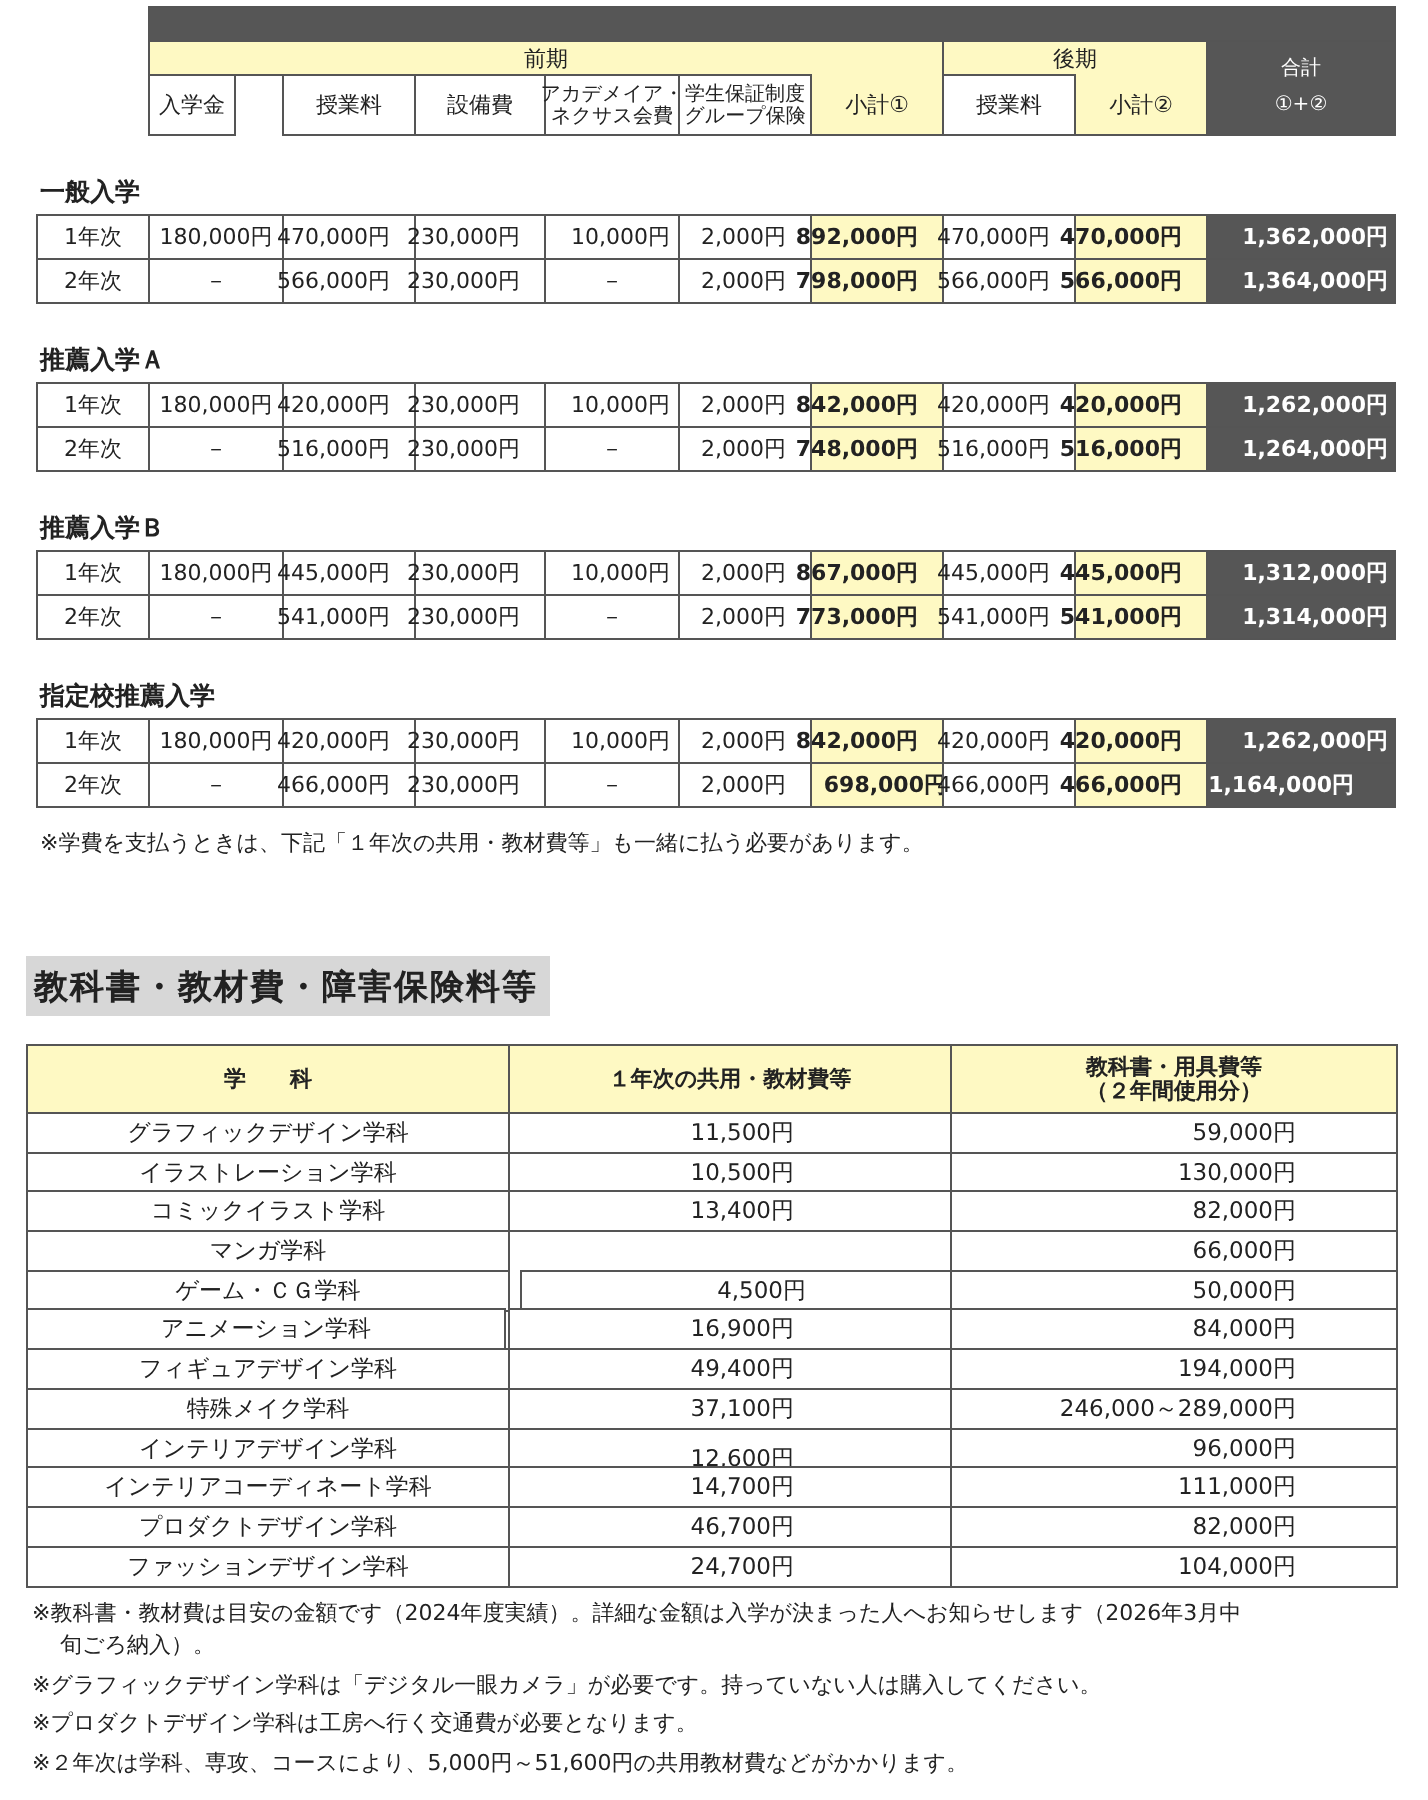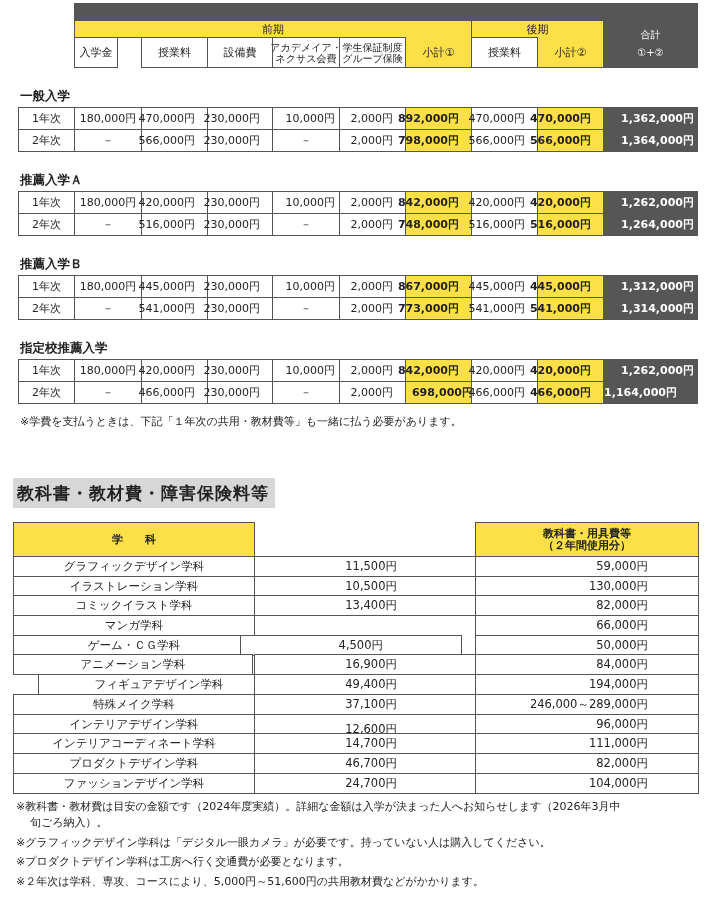--- a/index.html
+++ b/index.html
@@ -4,21 +4,21 @@
 <style>
   html,body{margin:0;padding:0;background:#fff;}
   body{width:714px;height:900px;position:relative;font-family:"DejaVu Sans","Liberation Sans",sans-serif;color:#222;overflow:hidden;}
   .abs{position:absolute;box-sizing:border-box;}
   
   .hdr-dark{background:#565656;}
   .cell{position:absolute;box-sizing:border-box;border:1px solid #555;font-size:11px;display:flex;align-items:center;white-space:nowrap;}
   .c{justify-content:center;text-align:center;}
   .r{justify-content:flex-end;padding-right:12px;}
   .wh{background:#fff;}
-  .gr{background:#fde047;}
+  .gr{background:#fef9c3;}
   .dk{background:#565656;color:#fff;}
   .b{font-weight:bold;}
   .small{font-size:10px;line-height:11px;flex-direction:column;}
   .grp-label{position:absolute;left:20px;font-size:12.5px;font-weight:bold;}
   .note{position:absolute;left:20px;font-size:11px;white-space:nowrap;}
   .sec-title{position:absolute;left:13px;top:478px;width:262px;height:30px;background:#d7d7d7;font-size:17px;font-weight:bold;display:flex;align-items:center;padding-left:4px;box-sizing:border-box;letter-spacing:1px;}
   .t2{position:absolute;left:13px;top:522px;width:686px;}
   .t2row{position:relative;height:19.7px;border-radius:11px;}
   .t2 .cell{font-size:11.5px;}
 </style>
@@ -140,20 +140,21 @@
     <div class="cell dk r b" style="left: 603px; top: 381px; width: 95px; height: 23px; padding-right: 20px;">1,164,000円</div>
   </div>
 
 <div class="note" style="top:414px;">※学費を支払うときは、下記「１年次の共用・教材費等」も一緒に払う必要があります。</div>
 
 <div class="sec-title">教科書・教材費・障害保険料等</div>
 
 <div class="t2">
   <div class="t2row" style="height:35px;">
     <div class="cell gr c b" style="left:0;top:0;width:242px;height:35px;font-size:11px;">学　　科</div>
+    <div class="cell gr c b" style="left:241px;top:0;width:222px;height:35px;font-size:11px;">１年次の共用・教材費等</div>
     <div class="cell gr c b small" style="left:462px;top:0;width:224px;height:35px;font-size:11px;line-height:12px;">
       <span>教科書・用具費等</span>
       <span>（２年間使用分）</span>
     </div>
   </div>
   <div id="materials-body">
       <div class="t2row">
         <div class="cell wh c" style="left: 0px; top: -1px; width: 242px; height: 21px;">グラフィックデザイン学科</div>
         <div class="cell wh " style="left: 241px; top: -1px; width: 222px; height: 21px; justify-content: flex-end; padding-left: 0px; padding-right: 78px;">11,500円</div>
         <div class="cell wh " style="left: 462px; top: -1px; width: 224px; height: 21px; justify-content: flex-end; padding-right: 50px;">59,000円</div>
@@ -167,30 +168,30 @@
         <div class="cell wh c" style="left: 0px; top: -1px; width: 242px; height: 21px;">コミックイラスト学科</div>
         <div class="cell wh " style="left: 241px; top: -1px; width: 222px; height: 21px; justify-content: flex-end; padding-left: 0px; padding-right: 78px;">13,400円</div>
         <div class="cell wh " style="left: 462px; top: -1px; width: 224px; height: 21px; justify-content: flex-end; padding-right: 50px;">82,000円</div>
       </div>
       <div class="t2row">
         <div class="cell wh c" style="left: 0px; top: -1px; width: 242px; height: 21px;">マンガ学科</div>
         <div class="cell wh " style="left: 462px; top: -1px; width: 224px; height: 21px; justify-content: flex-end; padding-right: 50px;">66,000円</div>
       </div>
       <div class="t2row">
         <div class="cell wh c" style="left: 0px; top: -1px; width: 242px; height: 21px;">ゲーム・ＣＧ学科</div>
-        <div class="cell wh " style="left: 227px; top: -1px; width: 222px; height: 21px; justify-content: flex-end; padding-left: 0px; padding-right: 78px;">4,500円</div>
+        <div class="cell wh " style="left: 247px; top: -1px; width: 222px; height: 21px; justify-content: flex-end; padding-left: 0px; padding-right: 78px;">4,500円</div>
         <div class="cell wh " style="left: 462px; top: -1px; width: 224px; height: 21px; justify-content: flex-end; padding-right: 50px;">50,000円</div>
       </div>
       <div class="t2row">
         <div class="cell wh c" style="left: 0px; top: -1px; width: 240px; height: 21px;">アニメーション学科</div>
         <div class="cell wh " style="left: 241px; top: -1px; width: 222px; height: 21px; justify-content: flex-end; padding-left: 0px; padding-right: 78px;">16,900円</div>
         <div class="cell wh " style="left: 462px; top: -1px; width: 224px; height: 21px; justify-content: flex-end; padding-right: 50px;">84,000円</div>
       </div>
       <div class="t2row">
-        <div class="cell wh c" style="left: 0px; top: -1px; width: 242px; height: 21px; margin-left: 25px;">フィギュアデザイン学科</div>
+        <div class="cell wh c" style="left: 0px; top: -1px; width: 242px; height: 21px;">フィギュアデザイン学科</div>
         <div class="cell wh " style="left: 241px; top: -1px; width: 222px; height: 21px; justify-content: flex-end; padding-left: 0px; padding-right: 78px;">49,400円</div>
         <div class="cell wh " style="left: 462px; top: -1px; width: 224px; height: 21px; justify-content: flex-end; padding-right: 50px;">194,000円</div>
       </div>
       <div class="t2row">
         <div class="cell wh c" style="left: 0px; top: -1px; width: 242px; height: 21px;">特殊メイク学科</div>
         <div class="cell wh " style="left: 241px; top: -1px; width: 222px; height: 21px; justify-content: flex-end; padding-left: 0px; padding-right: 78px;">37,100円</div>
         <div class="cell wh " style="left: 462px; top: -1px; width: 224px; height: 21px; justify-content: flex-end; padding-right: 50px;">246,000～289,000円</div>
       </div>
       <div class="t2row">
         <div class="cell wh c" style="left: 0px; top: -1px; width: 242px; height: 21px;">インテリアデザイン学科</div>

